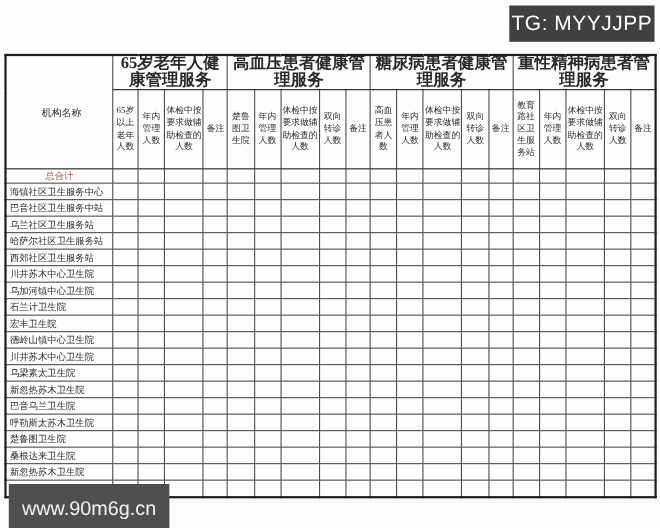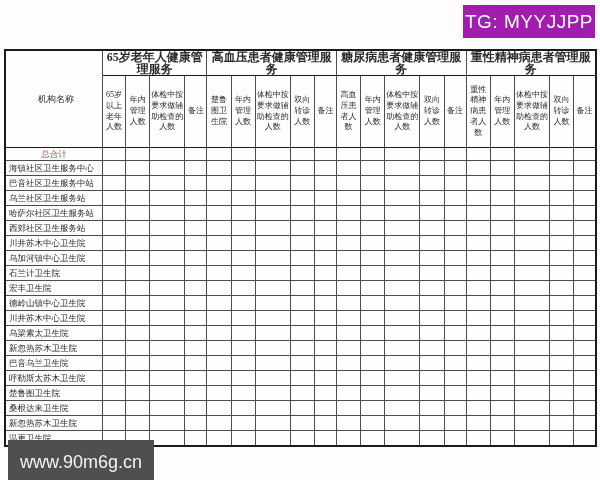--- a/index.html
+++ b/index.html
@@ -30,21 +30,21 @@
   }
   .report th,.report td{
     border:1px solid #4d4d4d;
     padding:0;margin:0;overflow:hidden;
     font-weight:normal;color:#2a2a2a;
     text-align:center;vertical-align:middle;
   }
   .report thead tr.group-row{height:14px;}
   .report thead tr.sub-row{height:72px;}
   .report th.group-h{
-    font-weight:bold;font-size:12px;line-height:1;
+    font-weight:bold;font-size:15px;line-height:1;
     border-bottom-color:#1b1b1b;
   }
   .report th.corner{
     font-size:9px;text-align:center;padding-left:4px;
     border-bottom-color:#1b1b1b;
   }
   .report th.sub-h{
     font-size:8px;line-height:1.35;padding:1px 0;
     border-bottom-color:#1b1b1b;
   }
@@ -55,21 +55,21 @@
   .report td.row-label{
     text-align:left;padding-left:3px;white-space:nowrap;
   }
   .report tr.summary td.row-label{
     text-align:center;padding-left:0;
   }
 </style>
 </head>
 <body>
 
-<div class="tg-badge" style="background: #a21caf;">TG: MYYJJPP</div>
+<div class="tg-badge" style="background: #404040;">TG: MYYJJPP</div>
 
 <table class="report">
   <colgroup>
       <col style="width: 97px;">
       <col style="width: 23px;">
       <col style="width: 24px;">
       <col style="width: 35px;">
       <col style="width: 22px;">
       <col style="width: 24px;">
       <col style="width: 24px;">
@@ -103,21 +103,21 @@
         <th class="sub-h g-start">楚鲁图卫生院</th>
         <th class="sub-h">年内管理人数</th>
         <th class="sub-h">体检中按要求做辅助检查的人数</th>
         <th class="sub-h">双向转诊人数</th>
         <th class="sub-h">备注</th>
         <th class="sub-h g-start">高血压患者人数</th>
         <th class="sub-h">年内管理人数</th>
         <th class="sub-h">体检中按要求做辅助检查的人数</th>
         <th class="sub-h">双向转诊人数</th>
         <th class="sub-h">备注</th>
-        <th class="sub-h g-start">重性精神病患者人数</th>
+        <th class="sub-h g-start">教育路社区卫生服务站</th>
         <th class="sub-h">年内管理人数</th>
         <th class="sub-h">体检中按要求做辅助检查的人数</th>
         <th class="sub-h">双向转诊人数</th>
         <th class="sub-h">备注</th>
       </tr>
     </thead>
   <tbody>
       <tr class="summary">
         <td class="row-label" style="color: rgb(154, 88, 79);">总合计</td>
         <td class="g-start"></td>

